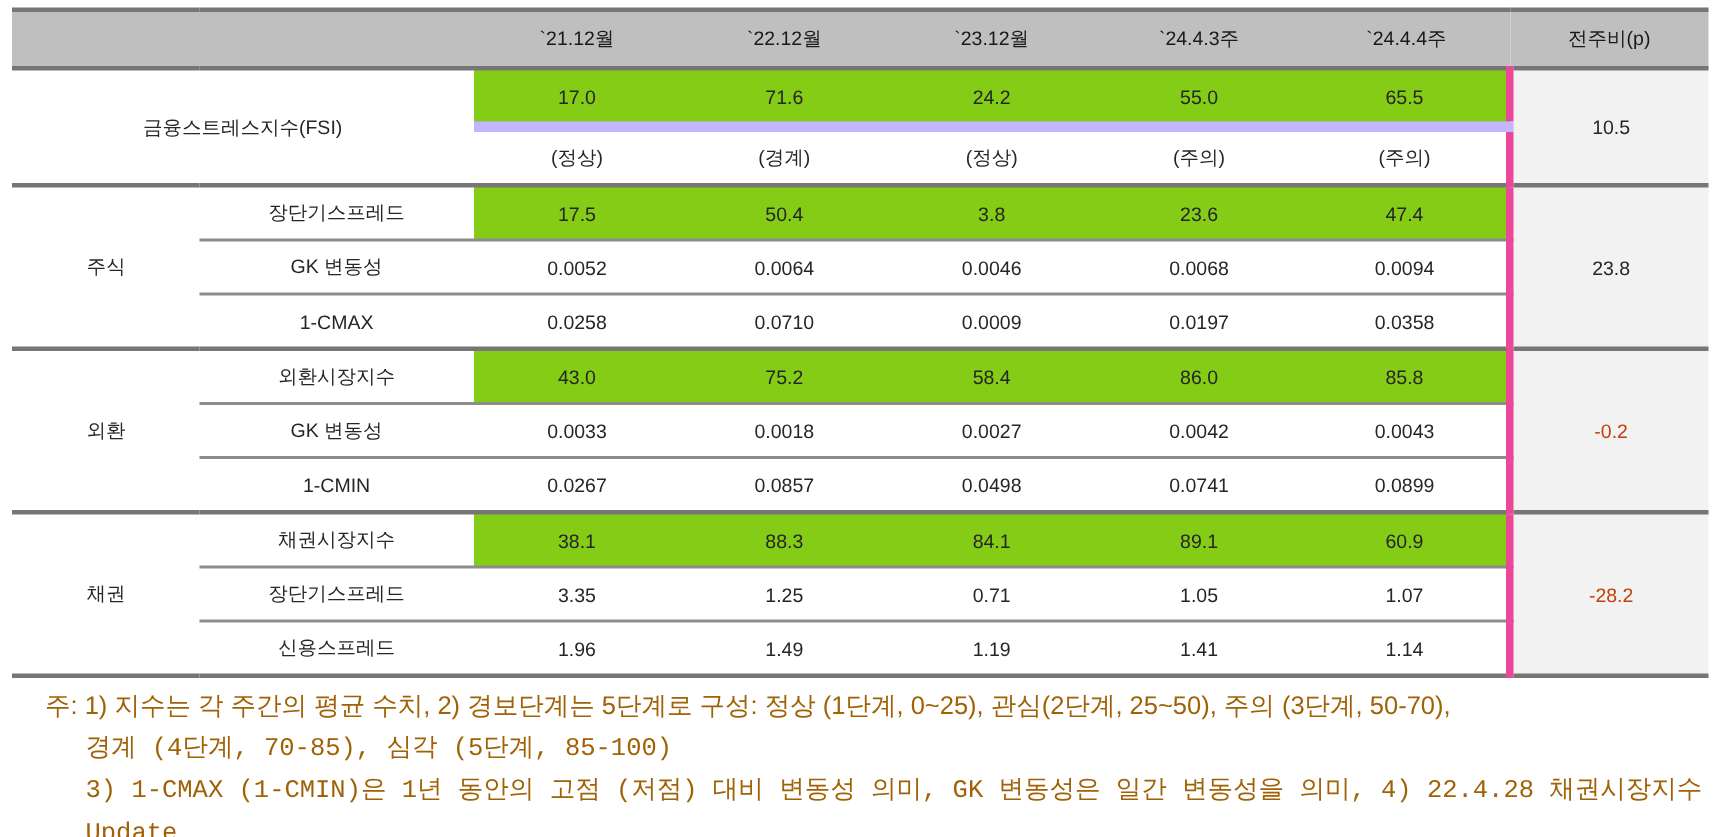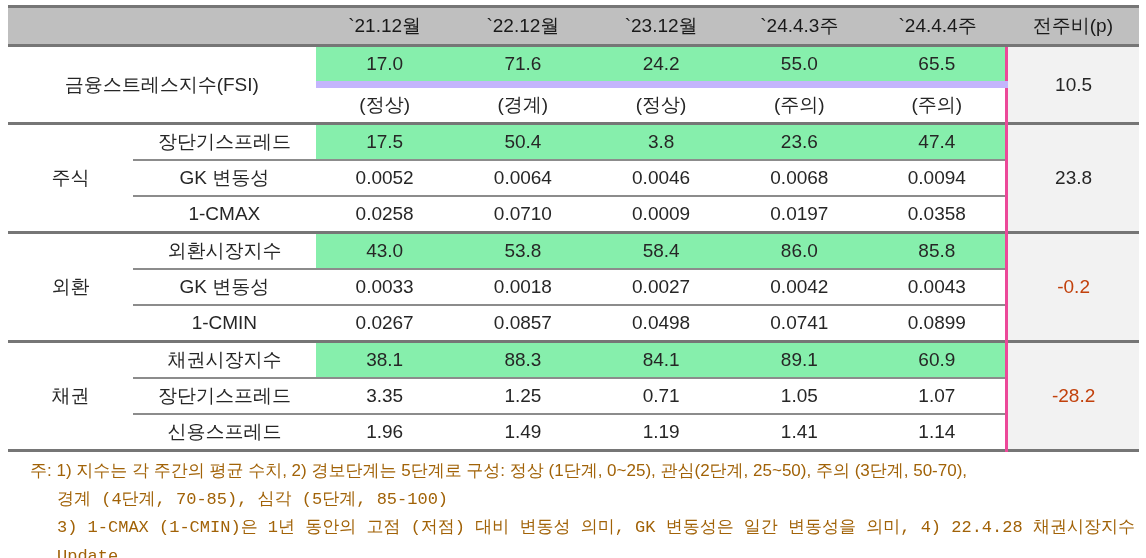--- a/index.html
+++ b/index.html
@@ -11,21 +11,21 @@
     position:relative;
     overflow:hidden;
   }
   table.fsi-table{
     position:absolute;left:8px;top:5px;
     width:1131px;
     border-collapse:collapse;
     table-layout:fixed;
     border-top:3px solid #767676;
     border-bottom:3px solid #767676;
-    font-size:19px;
+    font-size:13px;
   }
   col.c-group{width:125px;}
   col.c-metric{width:182px;}
   col.c-val{width:138px;}
   col.c-wk{width:132px;}
 
   thead th{
     background:#bfbfbf;
     border-bottom:3px solid #767676;
     font-weight:normal;
@@ -35,24 +35,24 @@
     color:#1a1a1a;
     padding:0;
   }
   td{
     height:34px;
     text-align:center;
     vertical-align:middle;
     padding:0;
     background:#ffffff;
   }
-  td.hl{background:#86efac;}
+  td.hl{background:#84cc16;}
   td.wk{
     background:#f2f2f2;
-    border-left:3px solid #ec4899;
+    border-left:5px solid #ec4899;
   }
   tr.inner td{border-top:2px solid #8c8c8c;}
   tr.fsi-status td{border-top:7px solid #c4b5fd;}
   tr.section-start td{border-top:3px solid #767676;}
   td.neg{color:#c2410c;}
 
   .notes{
     position:absolute;left:30px;top:457px;
     width:1106px;
     font-size:17px;
@@ -130,21 +130,21 @@
       <td>0.0710</td>
       <td>0.0009</td>
       <td>0.0197</td>
       <td>0.0358</td>
     </tr>
 
     <tr class="section-start">
       <td rowspan="3">외환</td>
       <td>외환시장지수</td>
       <td class="hl">43.0</td>
-      <td class="hl">53.8</td>
+      <td class="hl">75.2</td>
       <td class="hl">58.4</td>
       <td class="hl">86.0</td>
       <td class="hl">85.8</td>
       <td class="wk neg" rowspan="3">-0.2</td>
     </tr>
     <tr class="inner">
       <td>GK 변동성</td>
       <td>0.0033</td>
       <td>0.0018</td>
       <td>0.0027</td>

